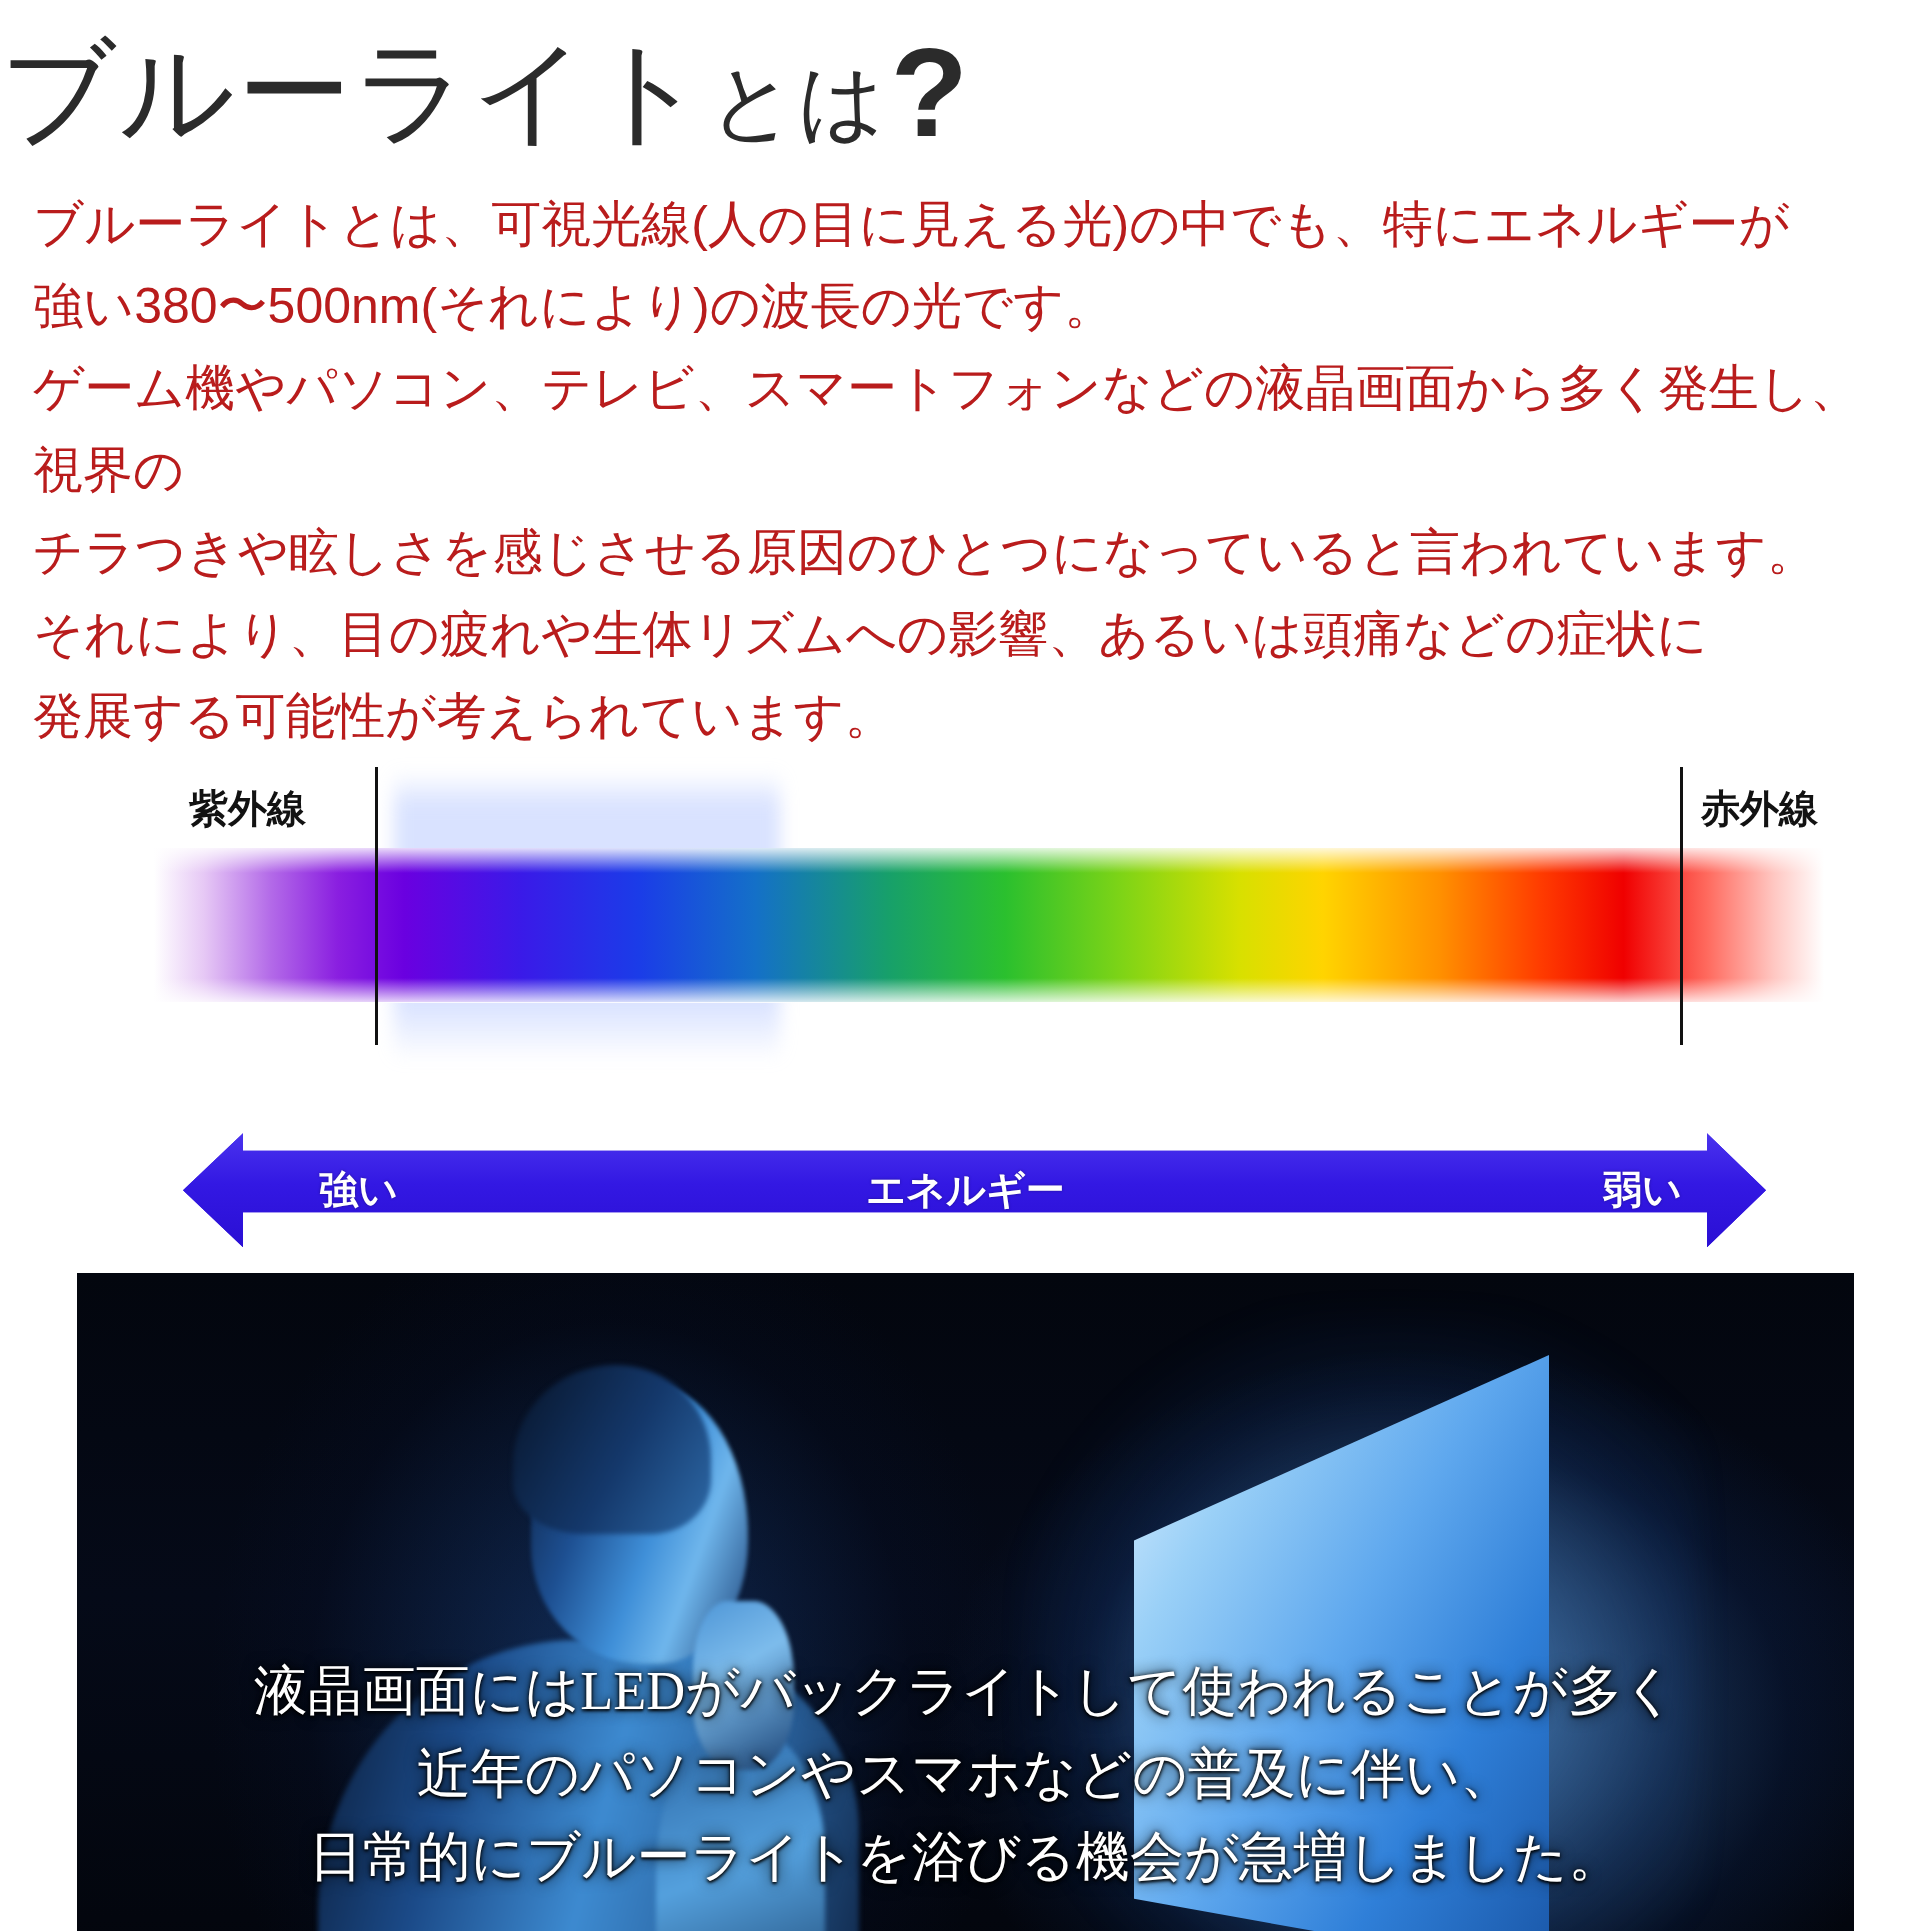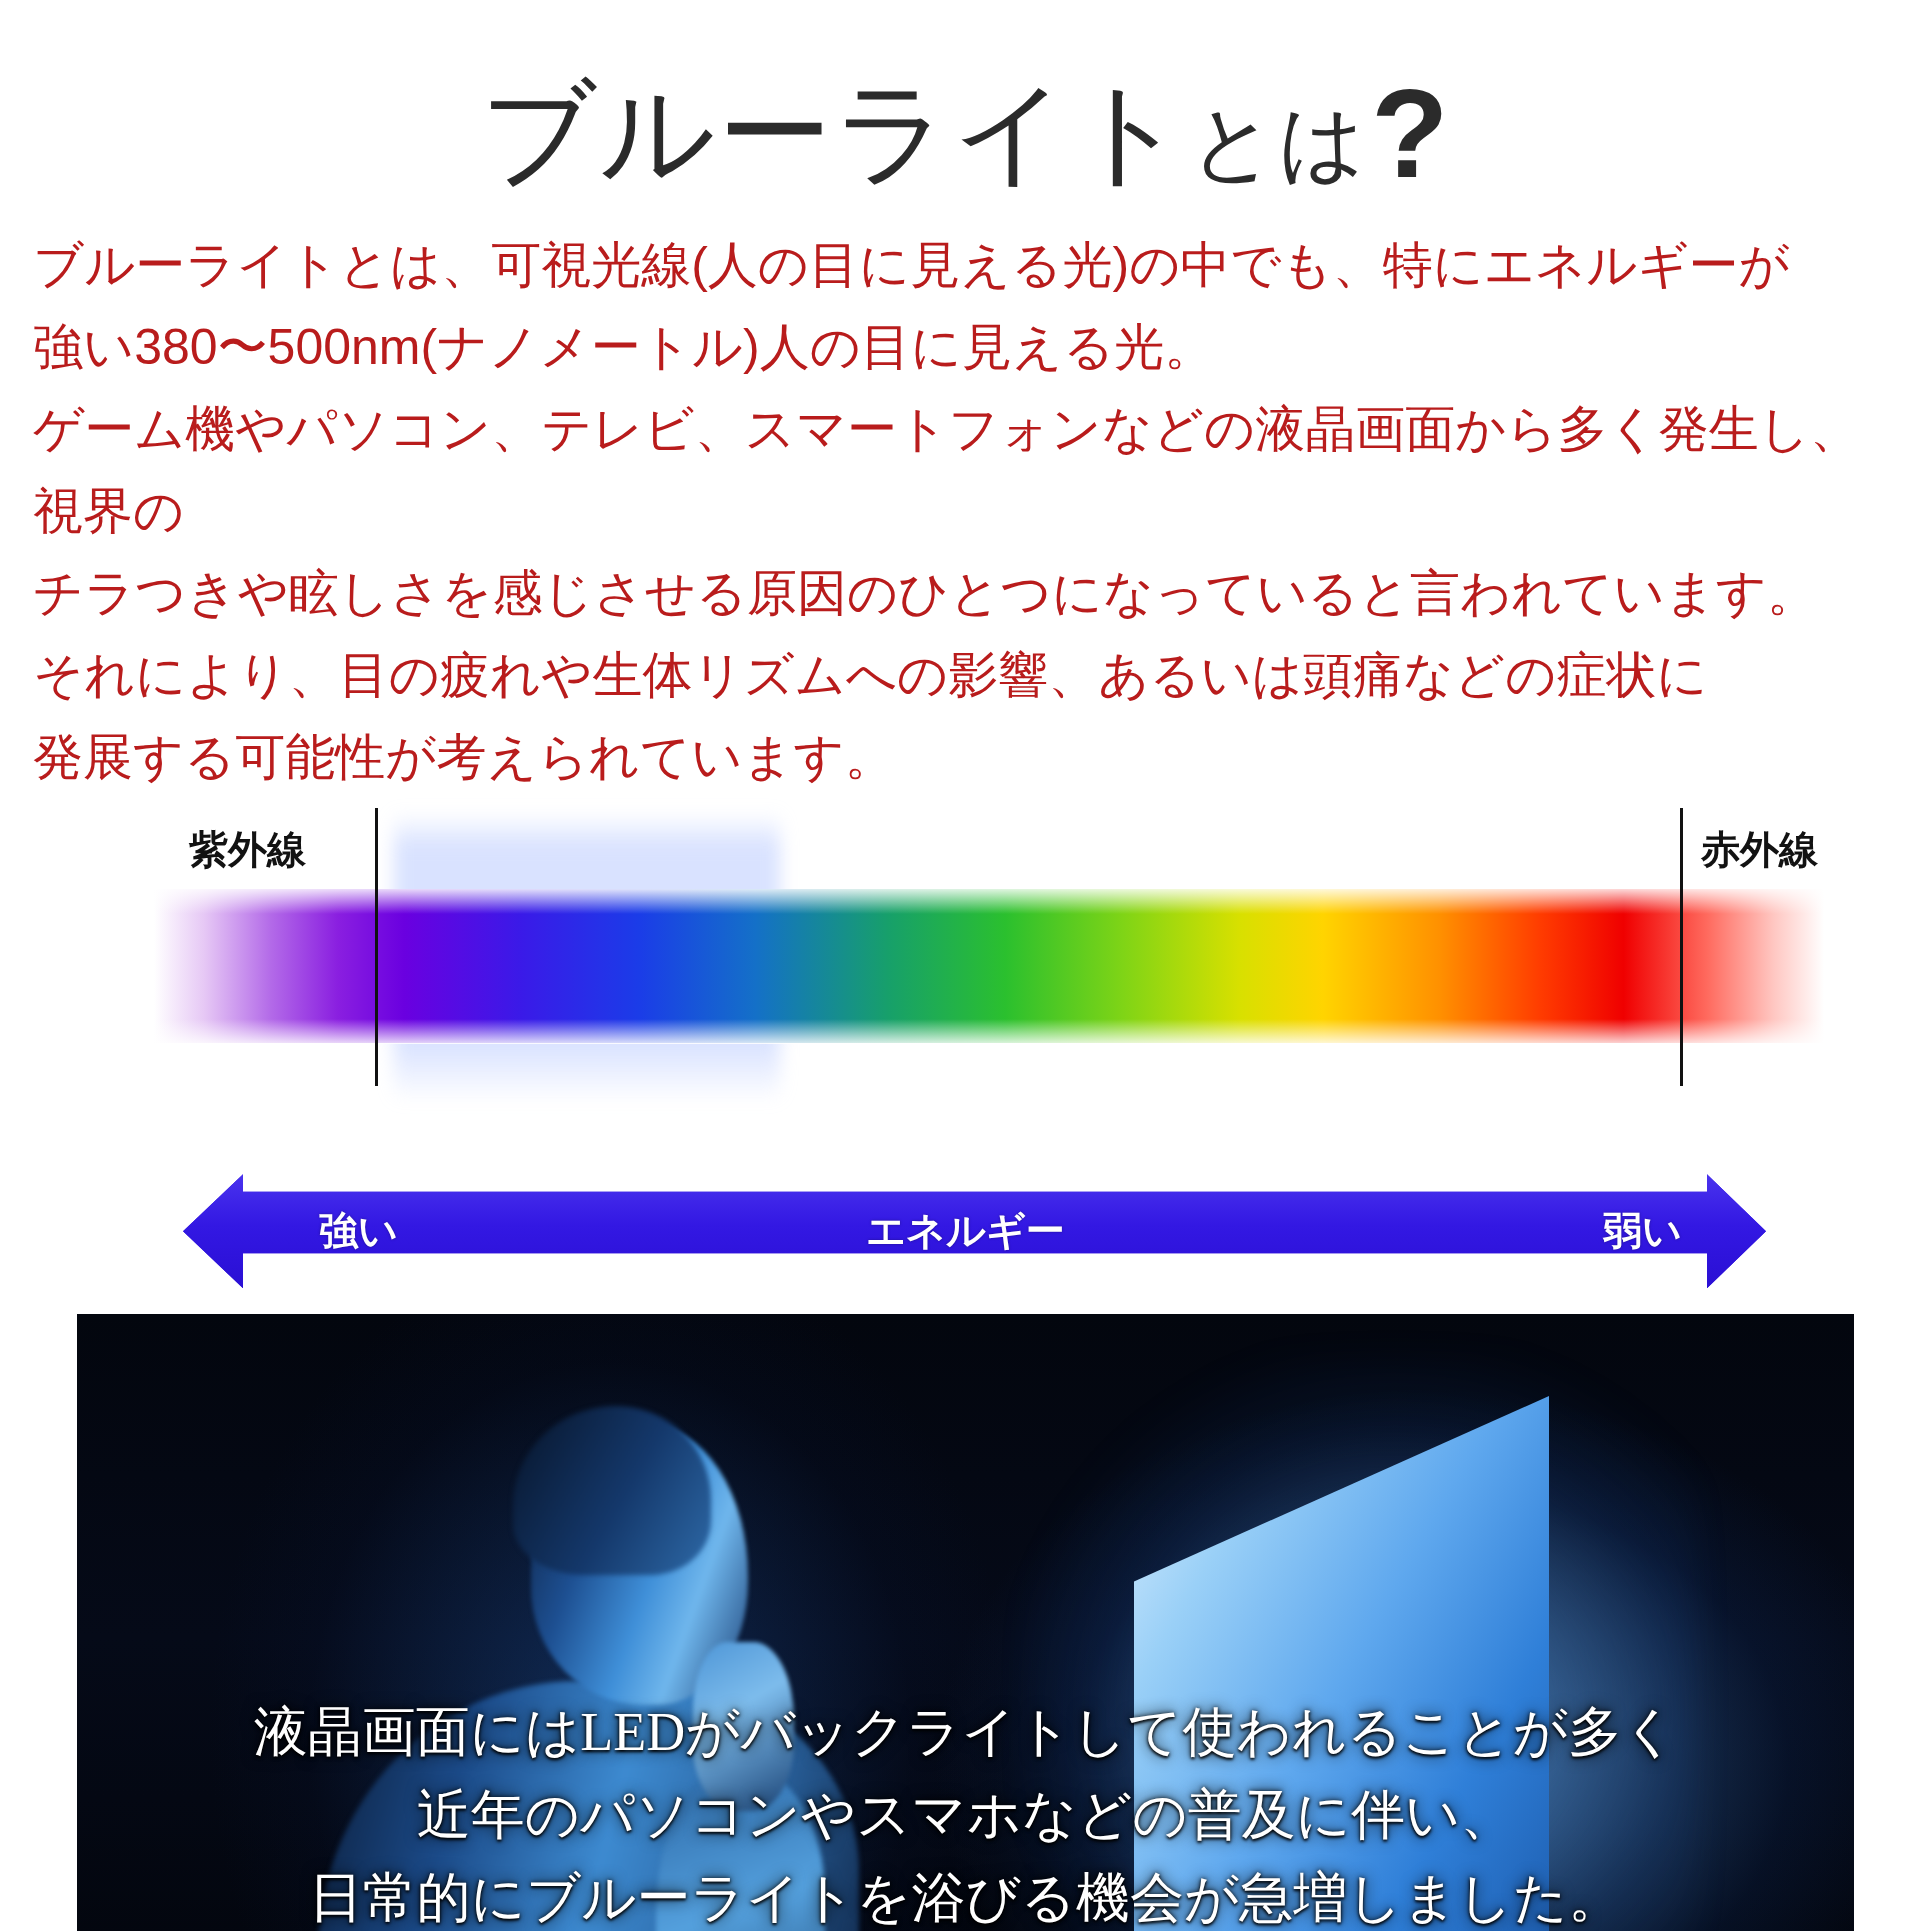--- a/index.html
+++ b/index.html
@@ -7,25 +7,24 @@
     width:1931px;height:1931px;
     background:#ffffff;
     font-family:"Liberation Sans","DejaVu Sans",sans-serif;
     color:#1d1d1d;
     overflow:hidden;
     position:relative;
   }
   
   .title-wrap{
     width:100%;
-    text-align:center;
+    text-align:left;
     padding-top:9.7px;
     height:183px;
     box-sizing:border-box;
-    margin-top:41px;
   }
   .title{
     display:inline-block;
     font-size:111px;
     line-height:164px;
     font-weight:400;
     letter-spacing:1.9px;
     color:#2b2b2b;
     white-space:nowrap;
   }
@@ -271,21 +270,21 @@
 <body>
 
 <div class="title-wrap">
   <div class="title">
     <span class="t-main">ブルーライト</span><span class="t-sub">とは</span><span class="t-q">?</span>
   </div>
 </div>
 
 <div class="body-text">
   <p>ブルーライトとは、可視光線(人の目に見える光)の中でも、特にエネルギーが</p>
-  <p>強い380〜500nm(ナノメートル)人の目に見える光。</p>
+  <p>強い380〜500nm(それにより)の波長の光です。</p>
   <p>ゲーム機やパソコン、テレビ、スマートフォンなどの液晶画面から多く発生し、視界の</p>
   <p>チラつきや眩しさを感じさせる原因のひとつになっていると言われています。</p>
   <p>それにより、目の疲れや生体リズムへの影響、あるいは頭痛などの症状に</p>
   <p>発展する可能性が考えられています。</p>
 </div>
 
 <div class="spectrum-block">
 
   <div class="blue-wash"></div>
 

